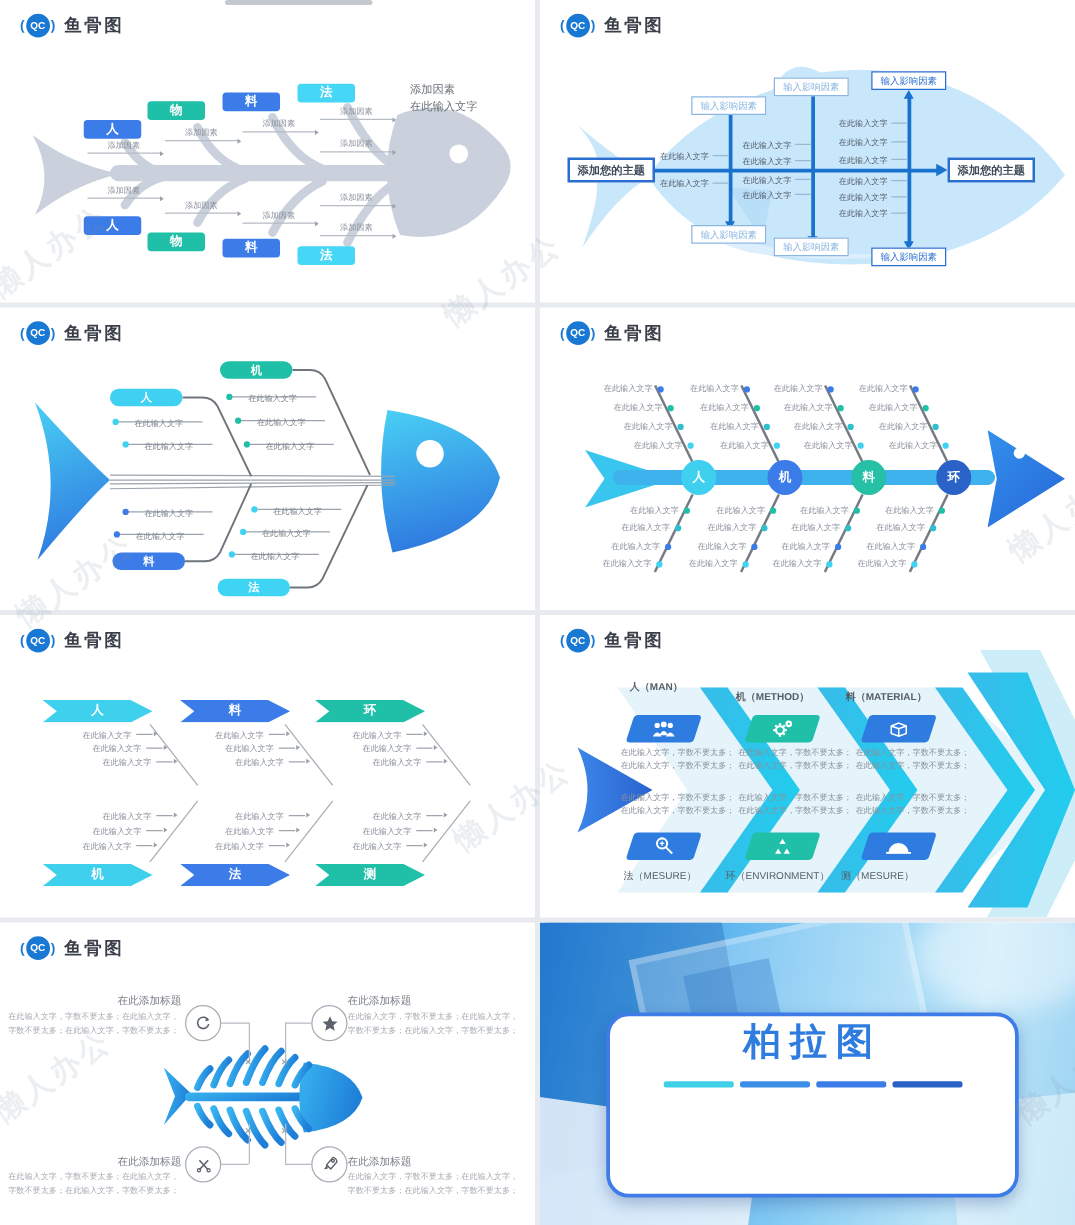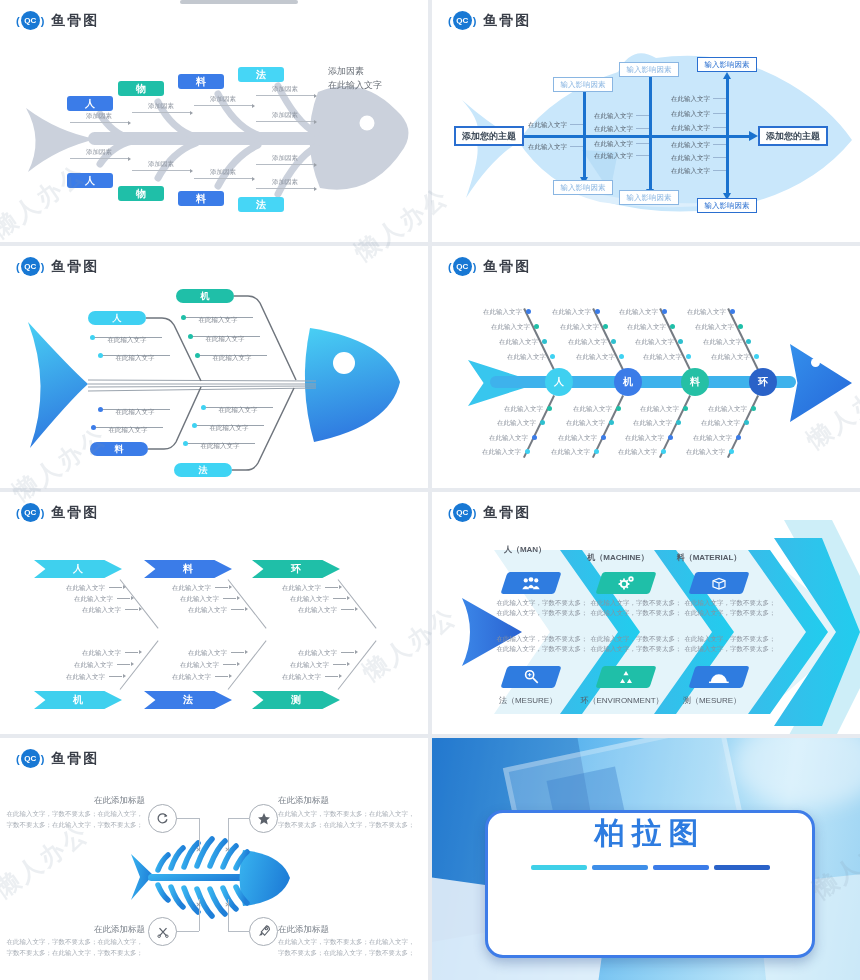--- a/index.html
+++ b/index.html
@@ -371,21 +371,21 @@
       </defs>
       <polygon points="62,58 330,58 424,140 330,222 62,222 118,140" fill="#e4f4fa"></polygon>
       <path d="M352,28 L400,28 L430,88 L430,192 L400,252 L352,252 L414,140 Z" fill="#cdeef8"></path>
       <polygon points="128,58 150,58 208,140 150,222 128,222 186,140" fill="url(#gb6)"></polygon>
       <polygon points="222,58 244,58 302,140 244,222 222,222 280,140" fill="url(#gb6)"></polygon>
       <polygon points="316,58 338,58 396,140 338,222 316,222 374,140" fill="url(#gb6)"></polygon>
       <path d="M342,46 L390,46 L428,140 L390,234 L342,234 L404,140 Z" fill="url(#gb6)"></path>
       <path d="M30,106 L90,140 L30,174 Q46,140 30,106 Z" fill="url(#gbl)"></path>
     </svg>
     <span class="h6" style="left:43px;top:52px;width:100px">人（MAN）</span>
-    <span class="h6" style="left:136px;top:60px;width:100px">机（MACHINE）</span>
+    <span class="h6" style="left:136px;top:60px;width:100px">机（METHOD）</span>
     <span class="h6" style="left:222px;top:60px;width:110px">料（MATERIAL）</span>
     <div class="chip" style="left:72px;top:80px;background:#2f7ce0">
       <svg width="22" height="14" viewBox="0 0 24 16" fill="#fff">
             <circle cx="6" cy="5" r="2.4"></circle>
             <circle cx="12" cy="4" r="2.7"></circle>
             <circle cx="18" cy="5" r="2.4"></circle>
             <path d="M2,15 q4,-7 8,0 z"></path>
             <path d="M8,14 q4,-8 8,0 z"></path>
             <path d="M14,15 q4,-7 8,0 z"></path>
           </svg>
@@ -424,21 +424,21 @@
           </svg>
     </div>
     <div class="b6" style="left:62px;top:106px">在此输入文字，字数不要太多；在此输入文字，字数不要太多；</div>
     <div class="b6" style="left:156px;top:106px">在此输入文字，字数不要太多；在此输入文字，字数不要太多；</div>
     <div class="b6" style="left:250px;top:106px">在此输入文字，字数不要太多；在此输入文字，字数不要太多；</div>
     <div class="b6" style="left:62px;top:142px">在此输入文字，字数不要太多；在此输入文字，字数不要太多；</div>
     <div class="b6" style="left:156px;top:142px">在此输入文字，字数不要太多；在此输入文字，字数不要太多；</div>
     <div class="b6" style="left:250px;top:142px">在此输入文字，字数不要太多；在此输入文字，字数不要太多；</div>
     <span class="h6" style="left:46px;top:203px;width:100px;font-weight:normal">法（MESURE）</span>
     <span class="h6" style="left:132px;top:203px;width:116px;font-weight:normal">环（ENVIRONMENT）</span>
-    <span class="h6" style="left:230px;top:203px;width:100px;font-weight:normal">测（MESURE）</span>
+    <span class="h6" style="left:220px;top:203px;width:100px;font-weight:normal">测（MESURE）</span>
   </section>
 
   <section class="tile">
     <header class="hdr">
       <span class="logo-wrap">
             <b class="logo">QC</b>
           </span>
       <h2 class="ttl">鱼骨图</h2>
     </header>
     <svg class="abs" width="430" height="242" viewBox="0 0 430 242">

